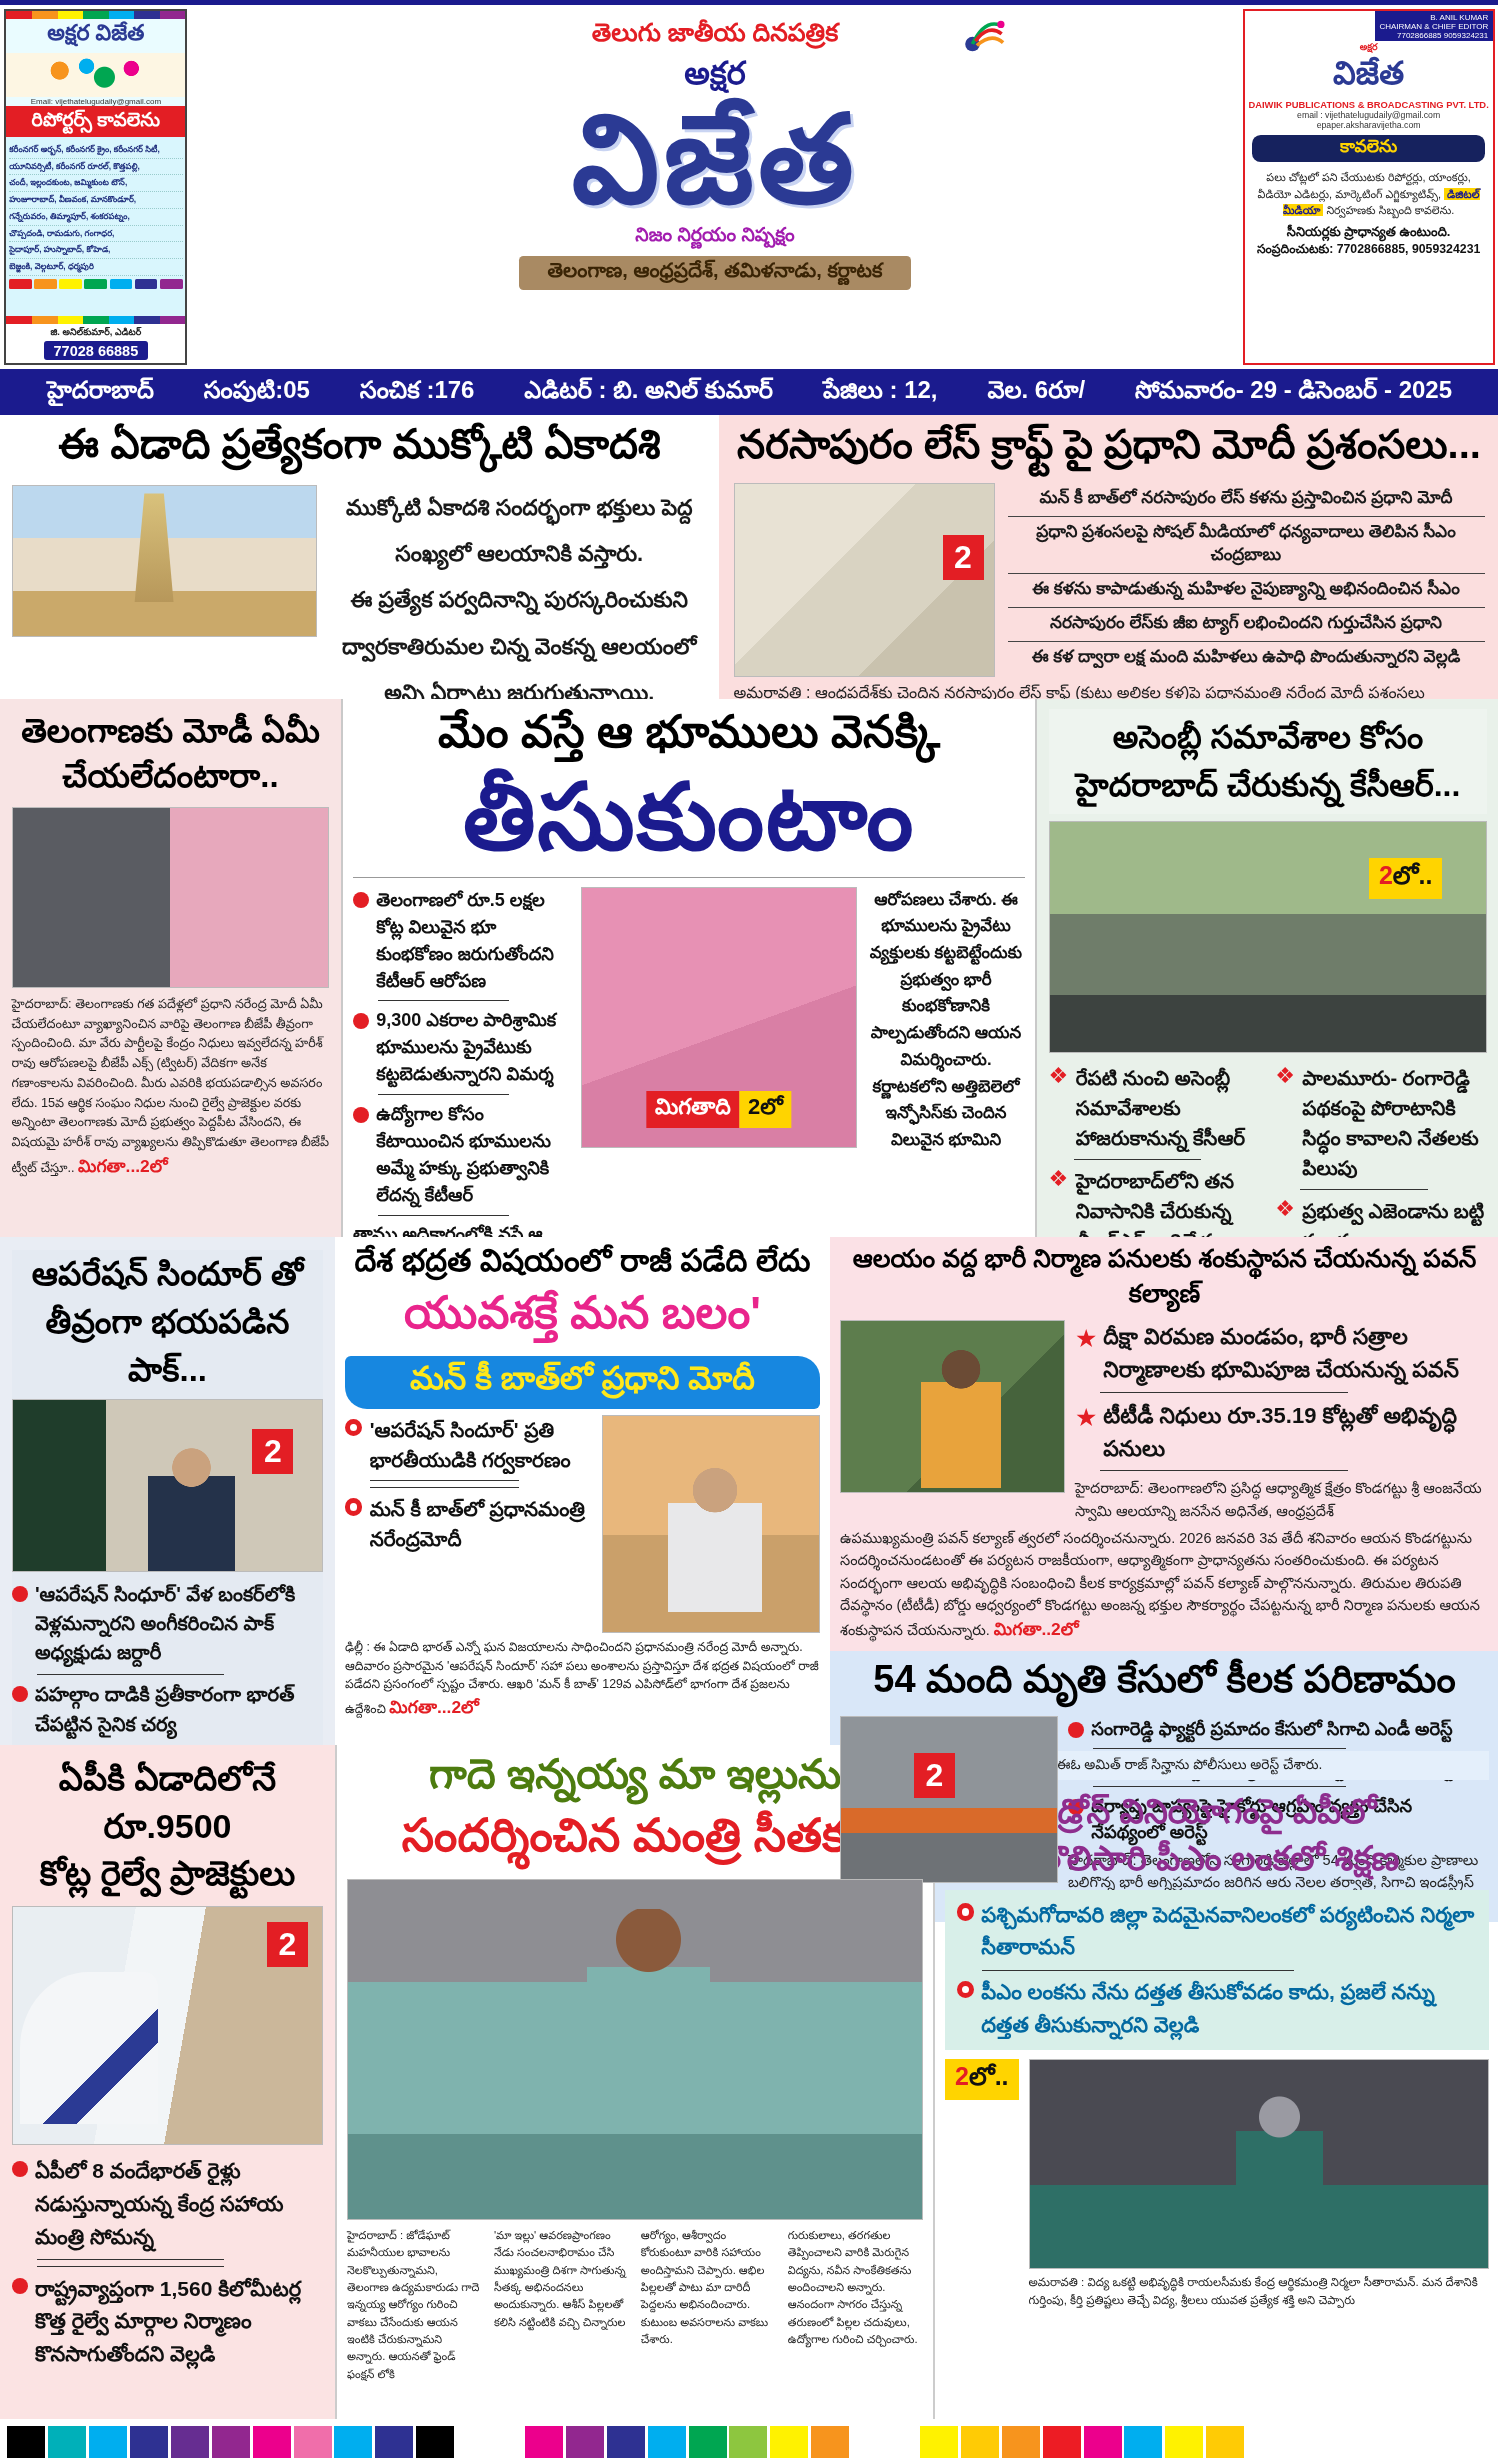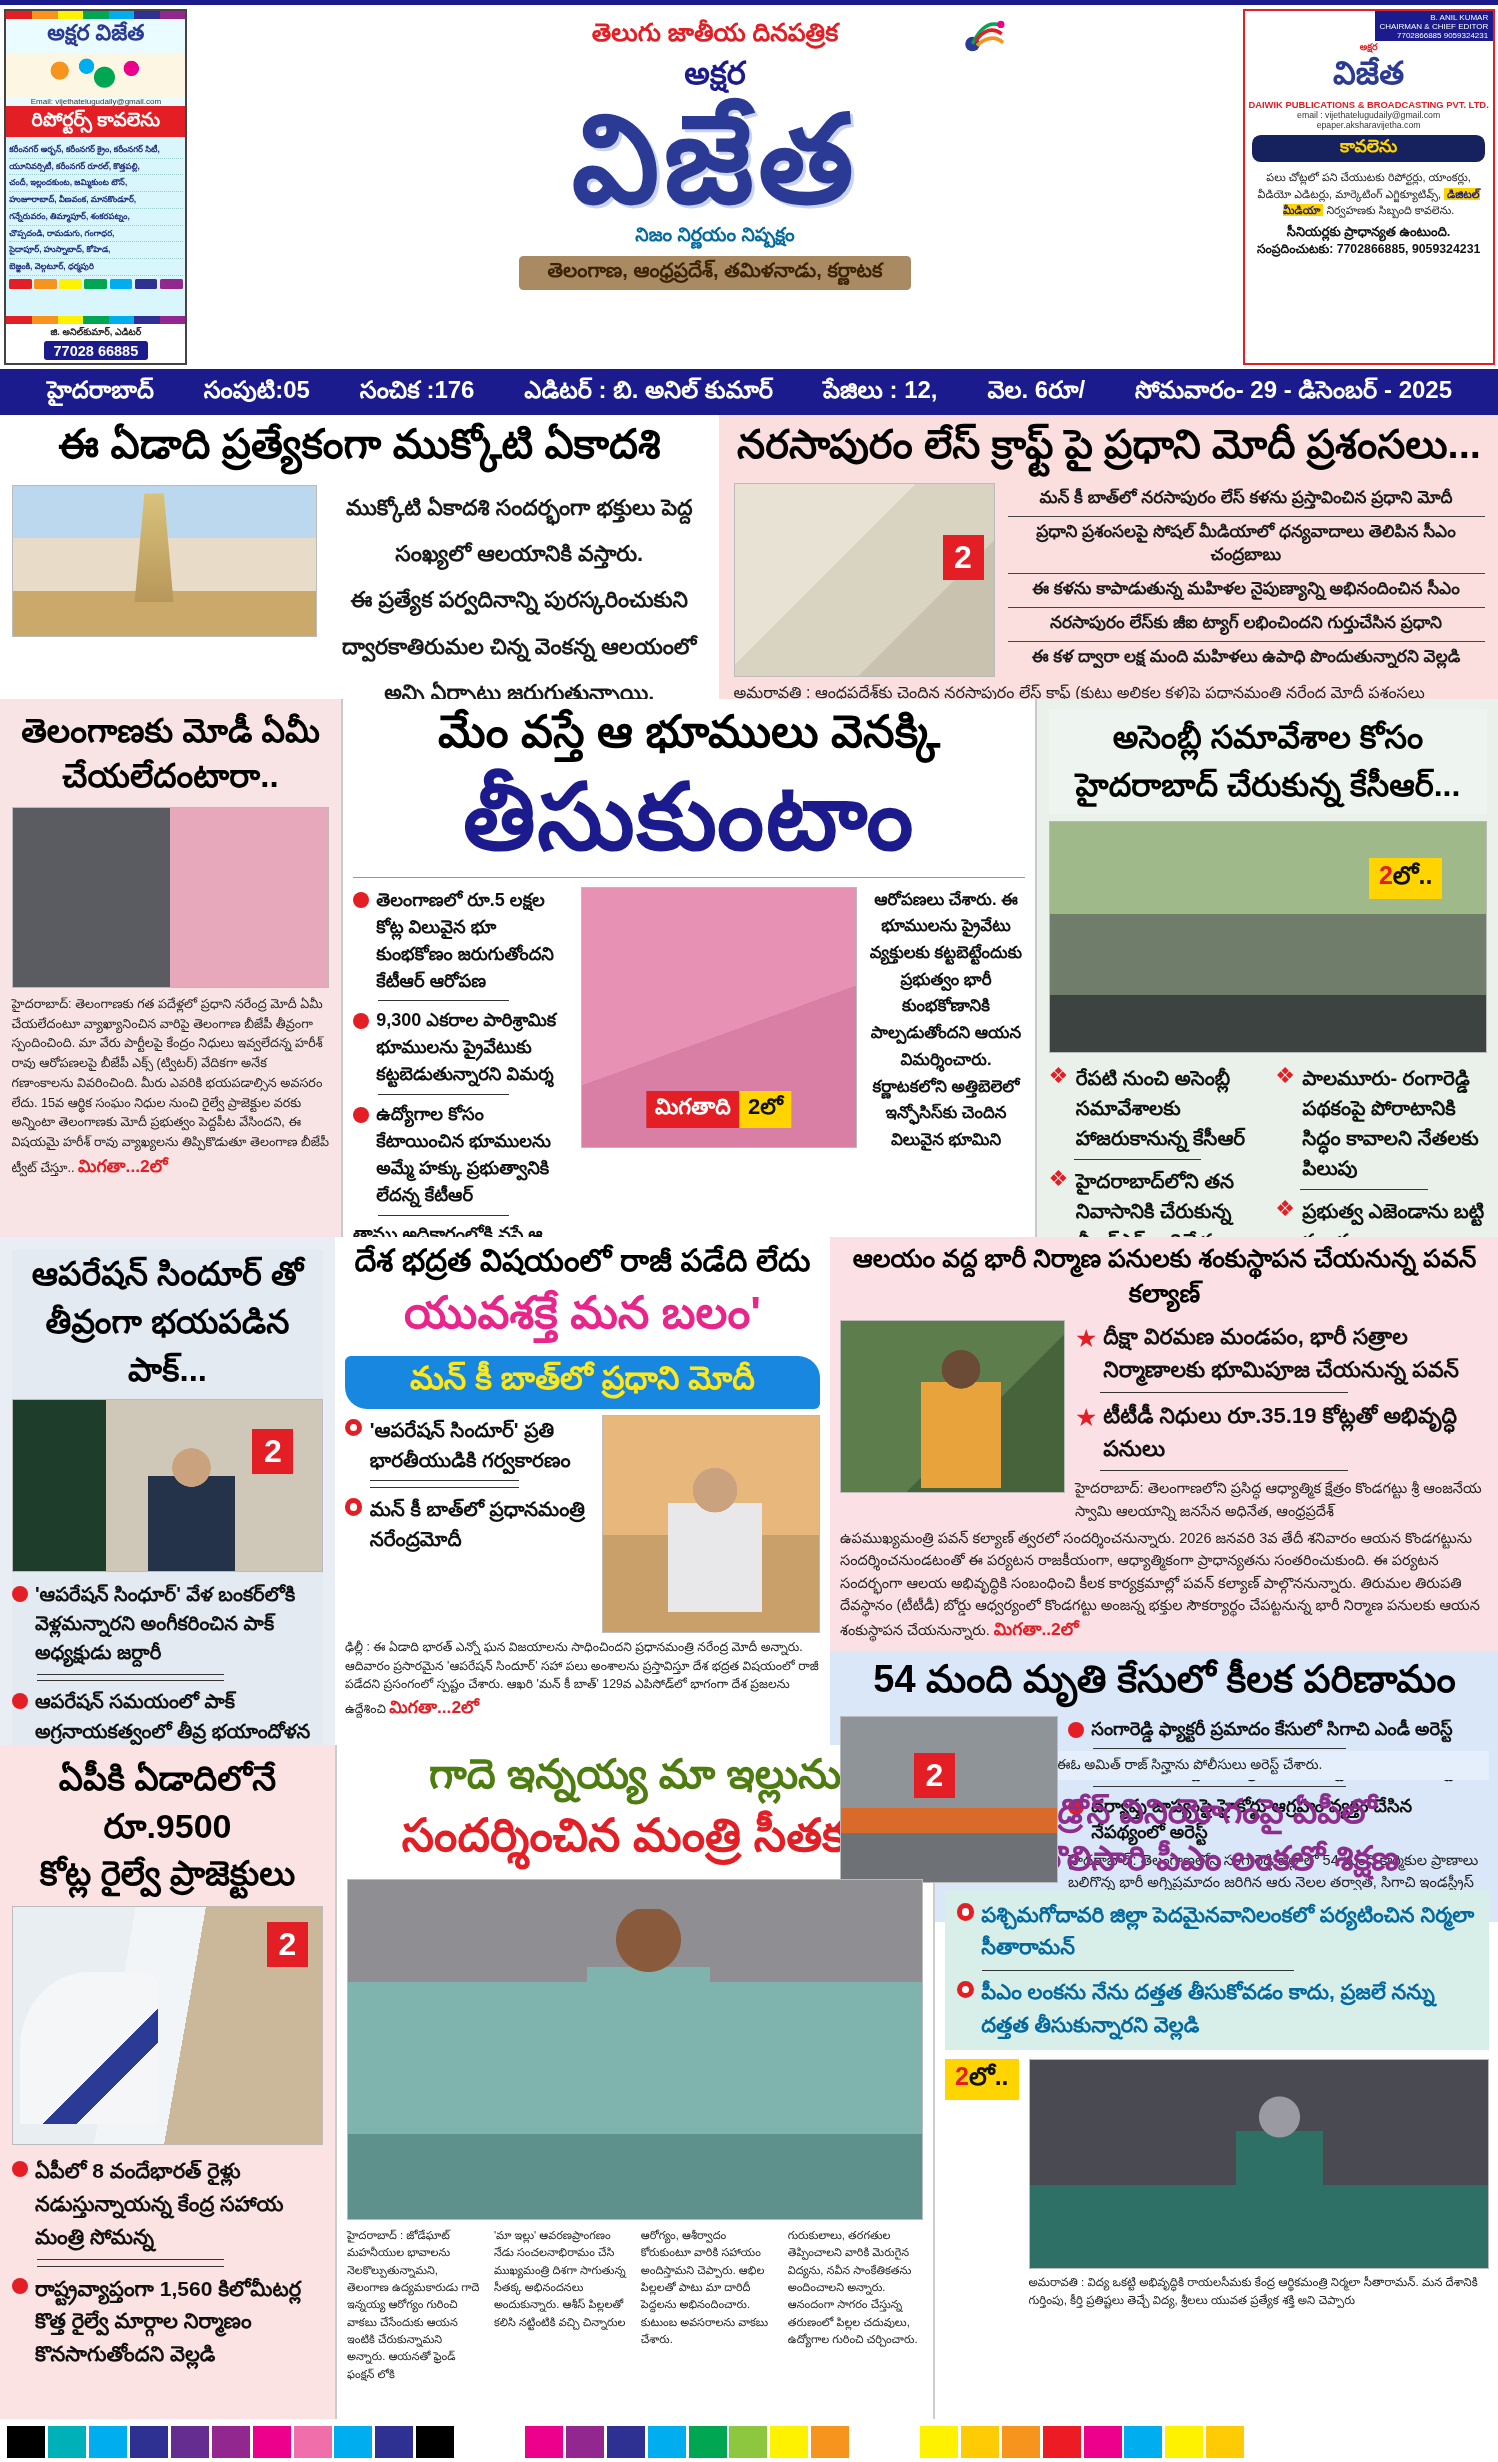--- a/index.html
+++ b/index.html
@@ -32,21 +32,21 @@
   .ad-foot { background:#fff; padding: 2.2px; text-align:center; }
   .ad-editor { font-size: 9.4px; font-weight: bold; color:#222; }
   .ad-phone { background:#1b1b8e; color:#fff; display:inline-block; font-weight:bold; font-size:14.5px; padding:1.5px 10px; border-radius:2.9px; margin-top:1.5px; }
 
   .masthead { flex:1; display:flex; flex-direction:column; align-items:center; justify-content:flex-start; padding-top: 13px; position:relative; }
   .mast-tagline { color:#e31e24; font-size: 25px; font-weight:bold; }
   .mast-prefix { color:#1b1b8e; font-size: 32px; font-weight:bold; margin-top:1.5px; }
   .mast-logo { color:#2b3a94; font-size: 123px; font-weight: 900; line-height: 1.0;
     text-shadow: 2.9px 2.9px 0 #c9d4f2; letter-spacing: 4.4px; font-family:"Liberation Serif","DejaVu Serif",serif; }
   .mast-peacock { position:absolute; top: 7.3px; right: 232px; }
-  .mast-slogan { color:#0369a1; font-size: 19px; font-weight:bold; margin-top: 2.9px; }
+  .mast-slogan { color:#a21caf; font-size: 19px; font-weight:bold; margin-top: 2.9px; }
   .mast-regions { background:#a98a63; color:#3a2405; font-size: 20px; font-weight:bold; padding: 2.9px 29px; border-radius: 4.4px; margin-top: 5.8px; }
 
   .ad-right { width: 252px; border: 2.2px solid #e31e24; margin:4.4px; background:#fff; display:flex; flex-direction:column; overflow:hidden; }
   .chief-box { align-self:flex-end; background:#1b1b8e; color:#fff; font-size: 8px; text-align:right; padding:1.5px 4.4px; }
   .ad2-brand { font-size: 32px; font-weight:900; color:#2b3a94; text-align:center; font-family:"Liberation Serif","DejaVu Serif",serif; }
   .ad2-small { font-size: 9.4px; color:#e31e24; font-weight:bold; text-align:center; }
   .ad2-email { font-size: 8.7px; color:#333; text-align:center; }
   .ad2-wanted { background:#16225e; color:#ffd400; font-weight:bold; font-size: 17.4px; text-align:center; margin:4.4px 7.3px; padding:1.5px 0; border-radius: 8.7px; }
   .ad2-body { font-size: 11px; color:#222; padding: 2.9px 8.7px; line-height:1.5; text-align:center; }
   .ad2-highlight { background:#ffd400; color:#1b1b8e; font-weight:bold; padding:0 2.9px; }
@@ -450,20 +450,24 @@
         </h2>
         <div class="figure pak-photo">
           <div class="badge2" style="right:29px; top:29px;">2</div>
         </div>
         <div class="pak-bullets">
           <div class="bullet-line">
               <span class="dot"></span>
             <span class="pak-bullet">'ఆపరేషన్ సింధూర్' వేళ బంకర్‌లోకి వెళ్లమన్నారని అంగీకరించిన పాక్ అధ్యక్షుడు జర్దారీ</span>
             </div>
           <div class="hairline"></div>
+          <div class="bullet-line">
+              <span class="dot"></span>
+            <span class="pak-bullet">పహల్గాం దాడికి ప్రతీకారంగా భారత్ చేపట్టిన సైనిక చర్య</span>
+            </div>
           <div class="hairline"></div>
           <div class="bullet-line">
               <span class="dot"></span>
             <span class="pak-bullet">ఆపరేషన్ సమయంలో పాక్ అగ్రనాయకత్వంలో తీవ్ర భయాందోళన</span>
             </div>
         </div>
       </div>
     </div>
 
     <div class="modi-col">

